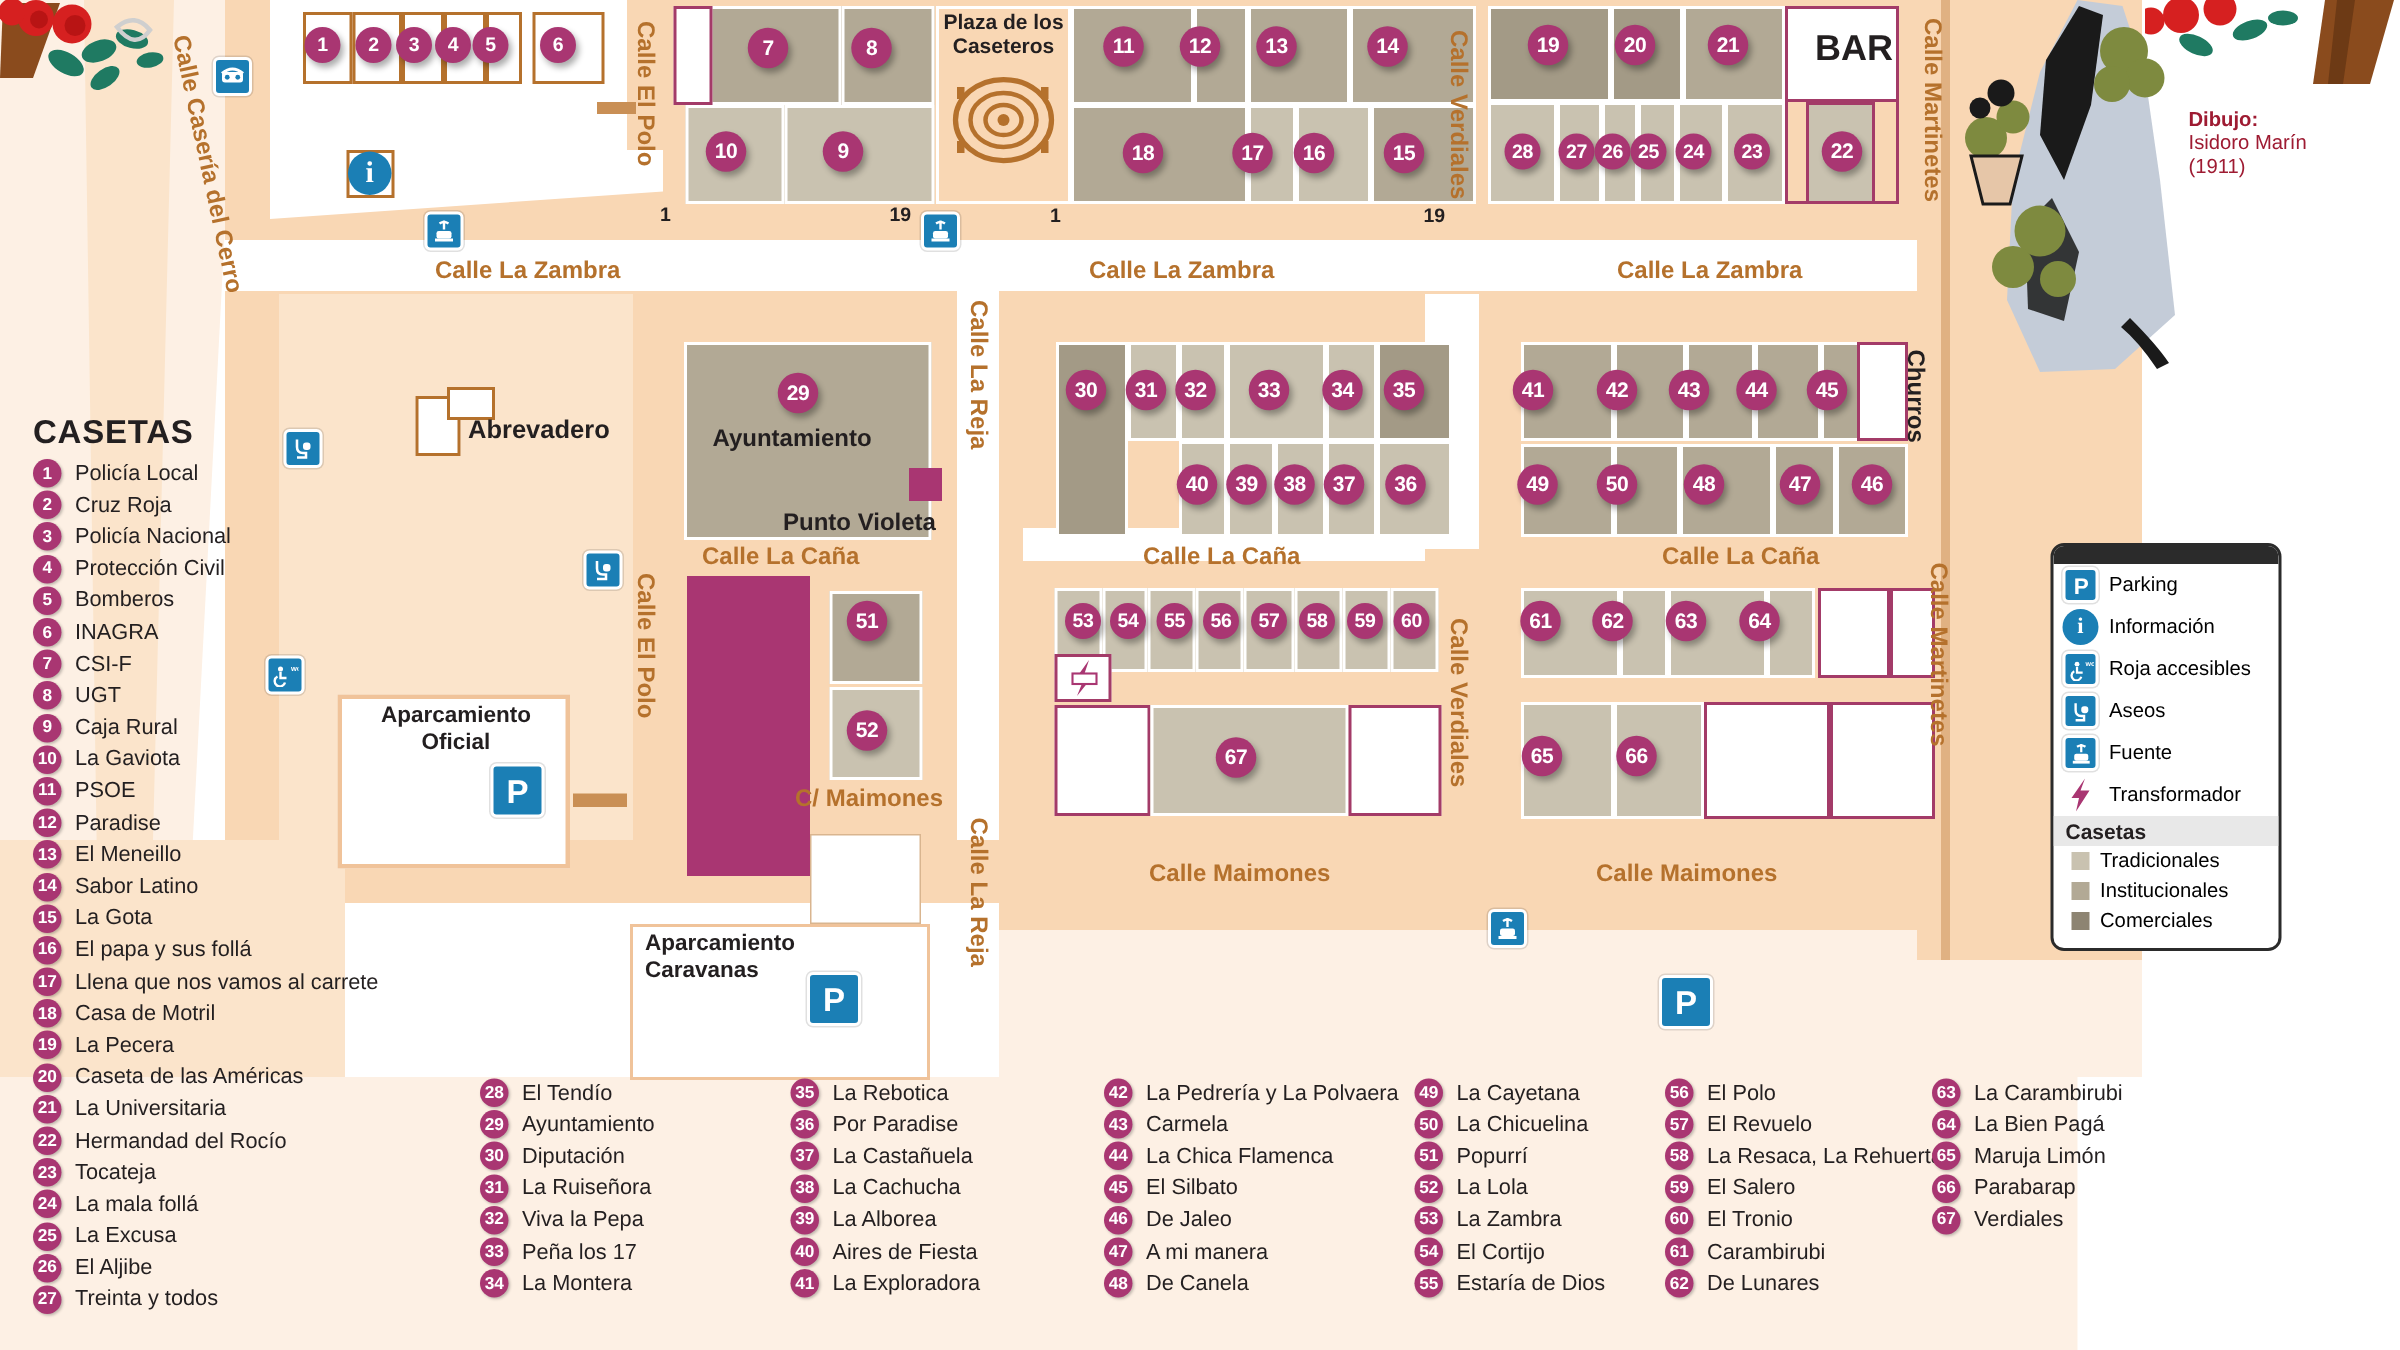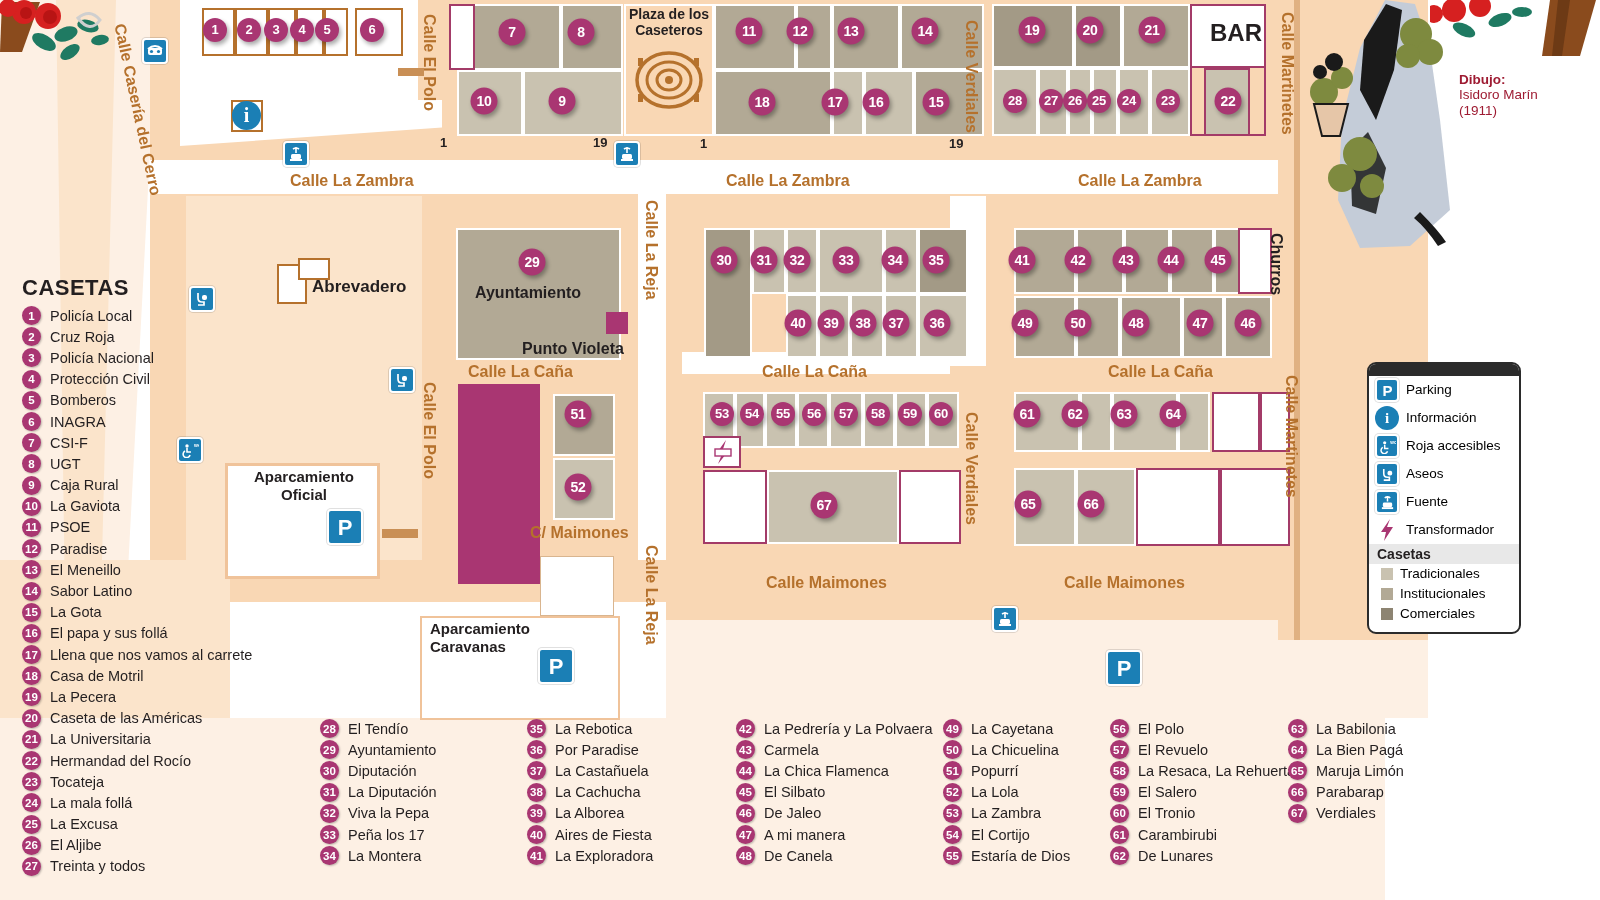--- a/index.html
+++ b/index.html
@@ -659,21 +659,21 @@
         <div class="lb-row">
           <span class="leg-num">29</span>
           <span class="leg-txt">Ayuntamiento</span>
         </div>
         <div class="lb-row">
           <span class="leg-num">30</span>
           <span class="leg-txt">Diputación</span>
         </div>
         <div class="lb-row">
           <span class="leg-num">31</span>
-          <span class="leg-txt">La Diputación</span>
+          <span class="leg-txt">La Ruiseñora</span>
         </div>
         <div class="lb-row">
           <span class="leg-num">32</span>
           <span class="leg-txt">Viva la Pepa</span>
         </div>
         <div class="lb-row">
           <span class="leg-num">33</span>
           <span class="leg-txt">Peña los 17</span>
         </div>
         <div class="lb-row">
@@ -797,21 +797,21 @@
           <span class="leg-txt">Carambirubi</span>
         </div>
         <div class="lb-row">
           <span class="leg-num">62</span>
           <span class="leg-txt">De Lunares</span>
         </div>
       </div>
       <div class="lb-col" style="left: 1288px;">
         <div class="lb-row">
           <span class="leg-num">63</span>
-          <span class="leg-txt">La Babilonia</span>
+          <span class="leg-txt">La Carambirubi</span>
         </div>
         <div class="lb-row">
           <span class="leg-num">64</span>
           <span class="leg-txt">La Bien Pagá</span>
         </div>
         <div class="lb-row">
           <span class="leg-num">65</span>
           <span class="leg-txt">Maruja Limón</span>
         </div>
         <div class="lb-row">

